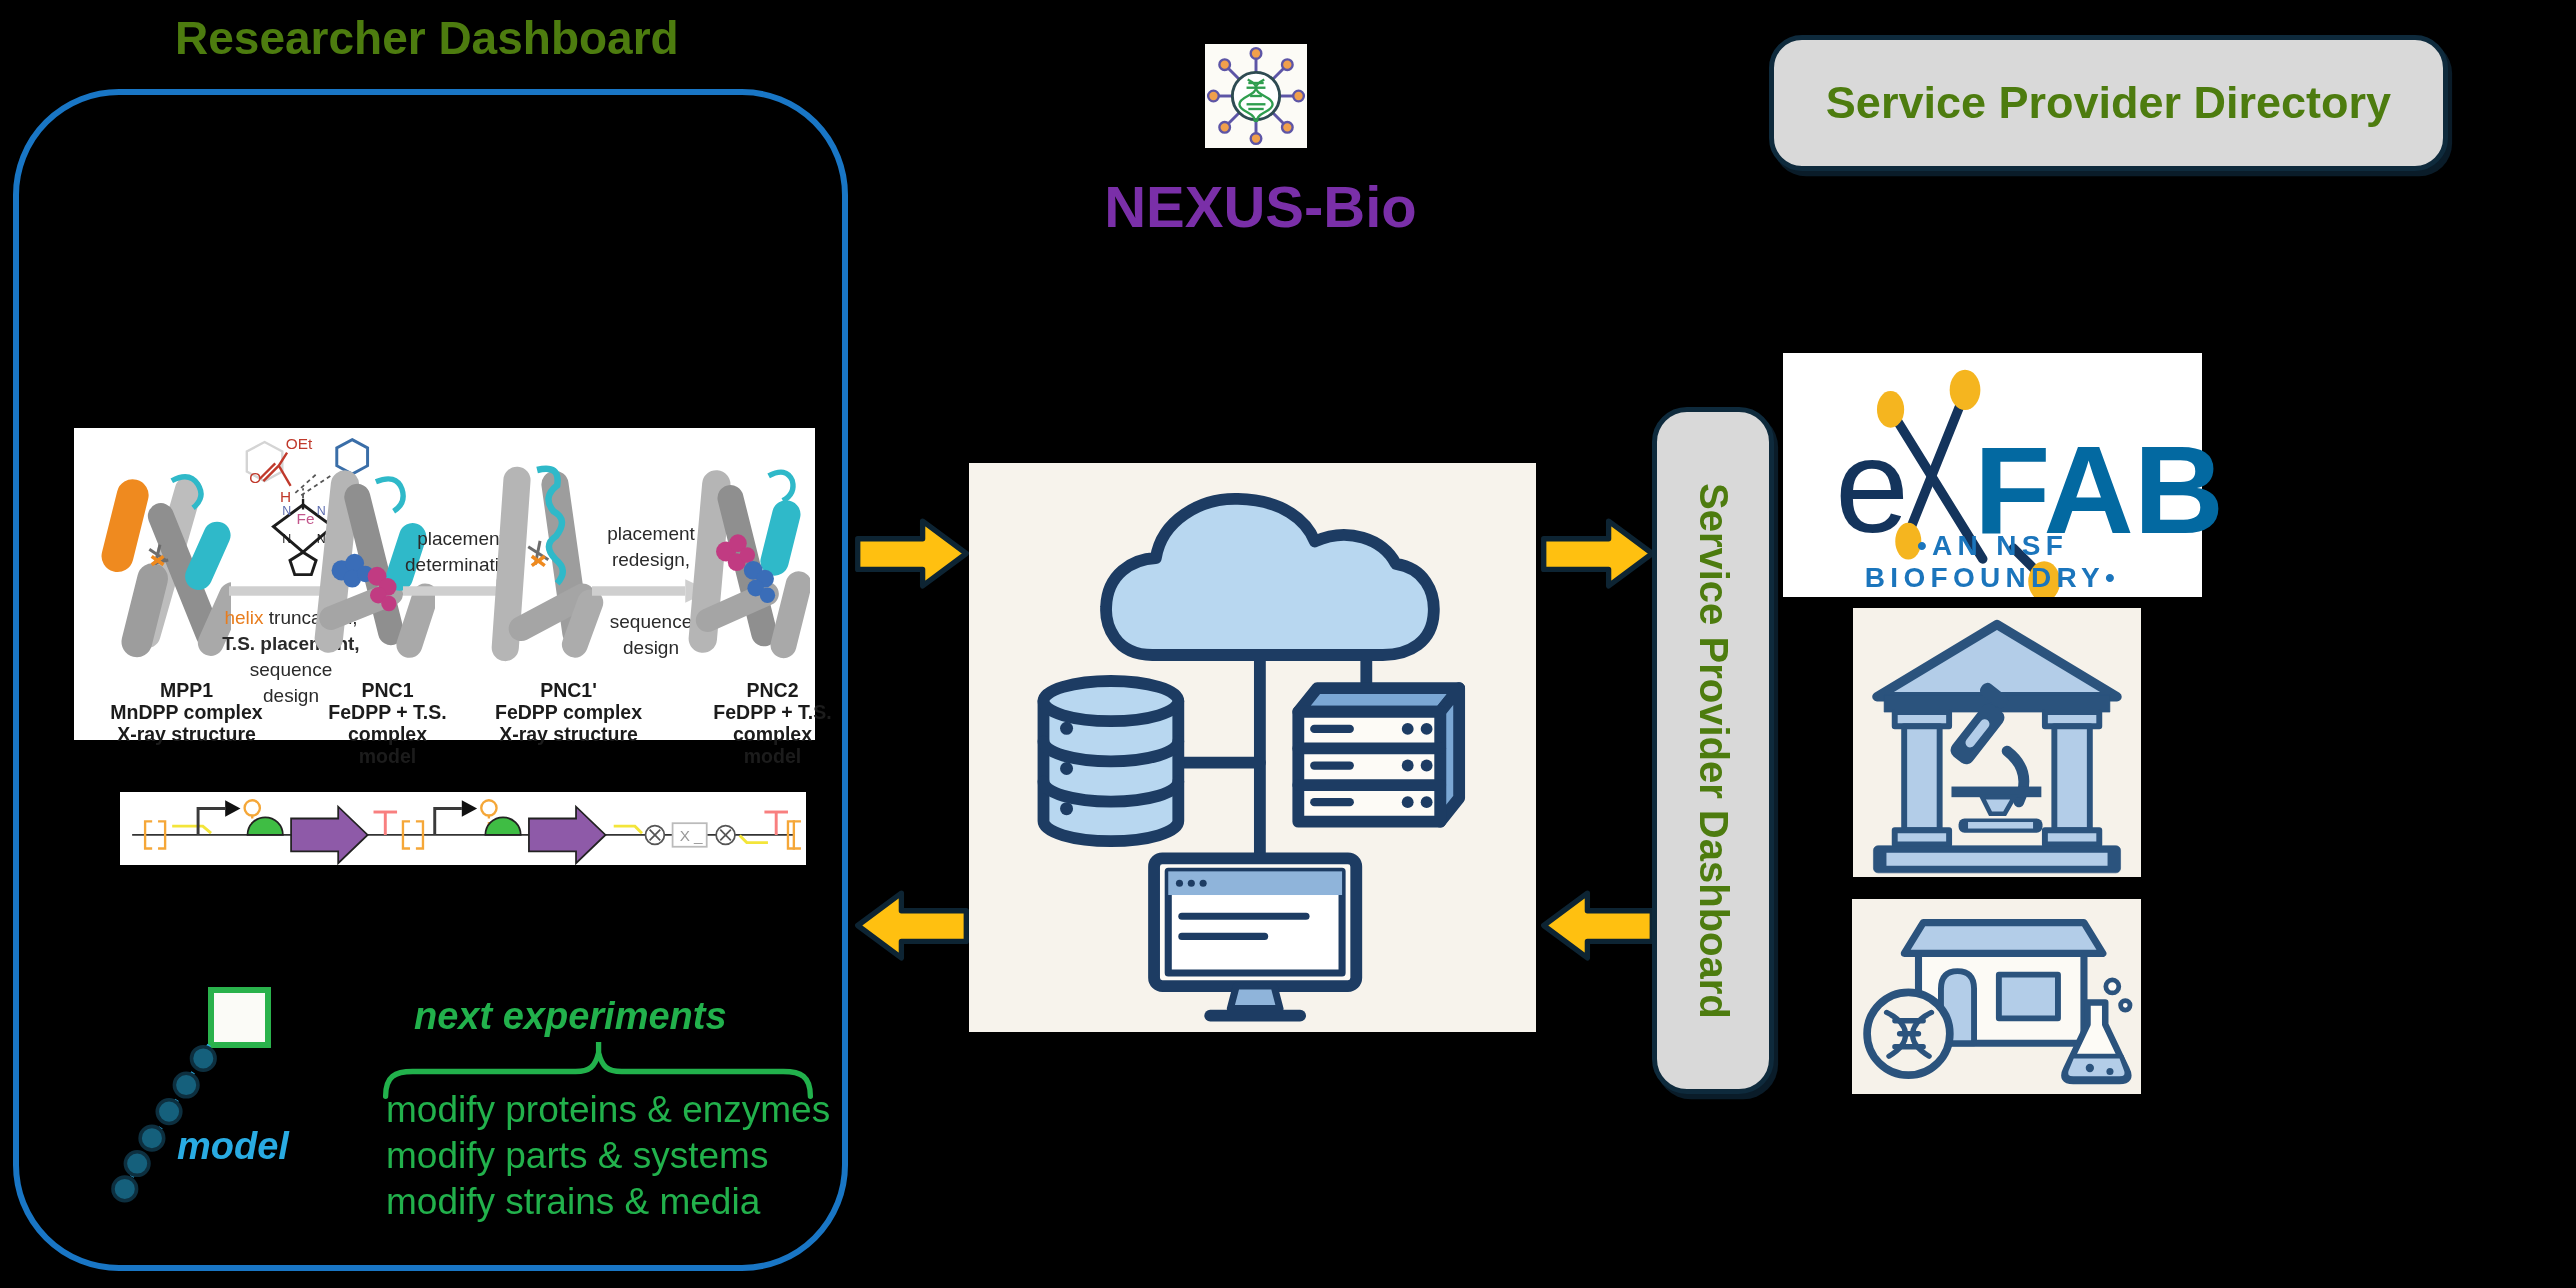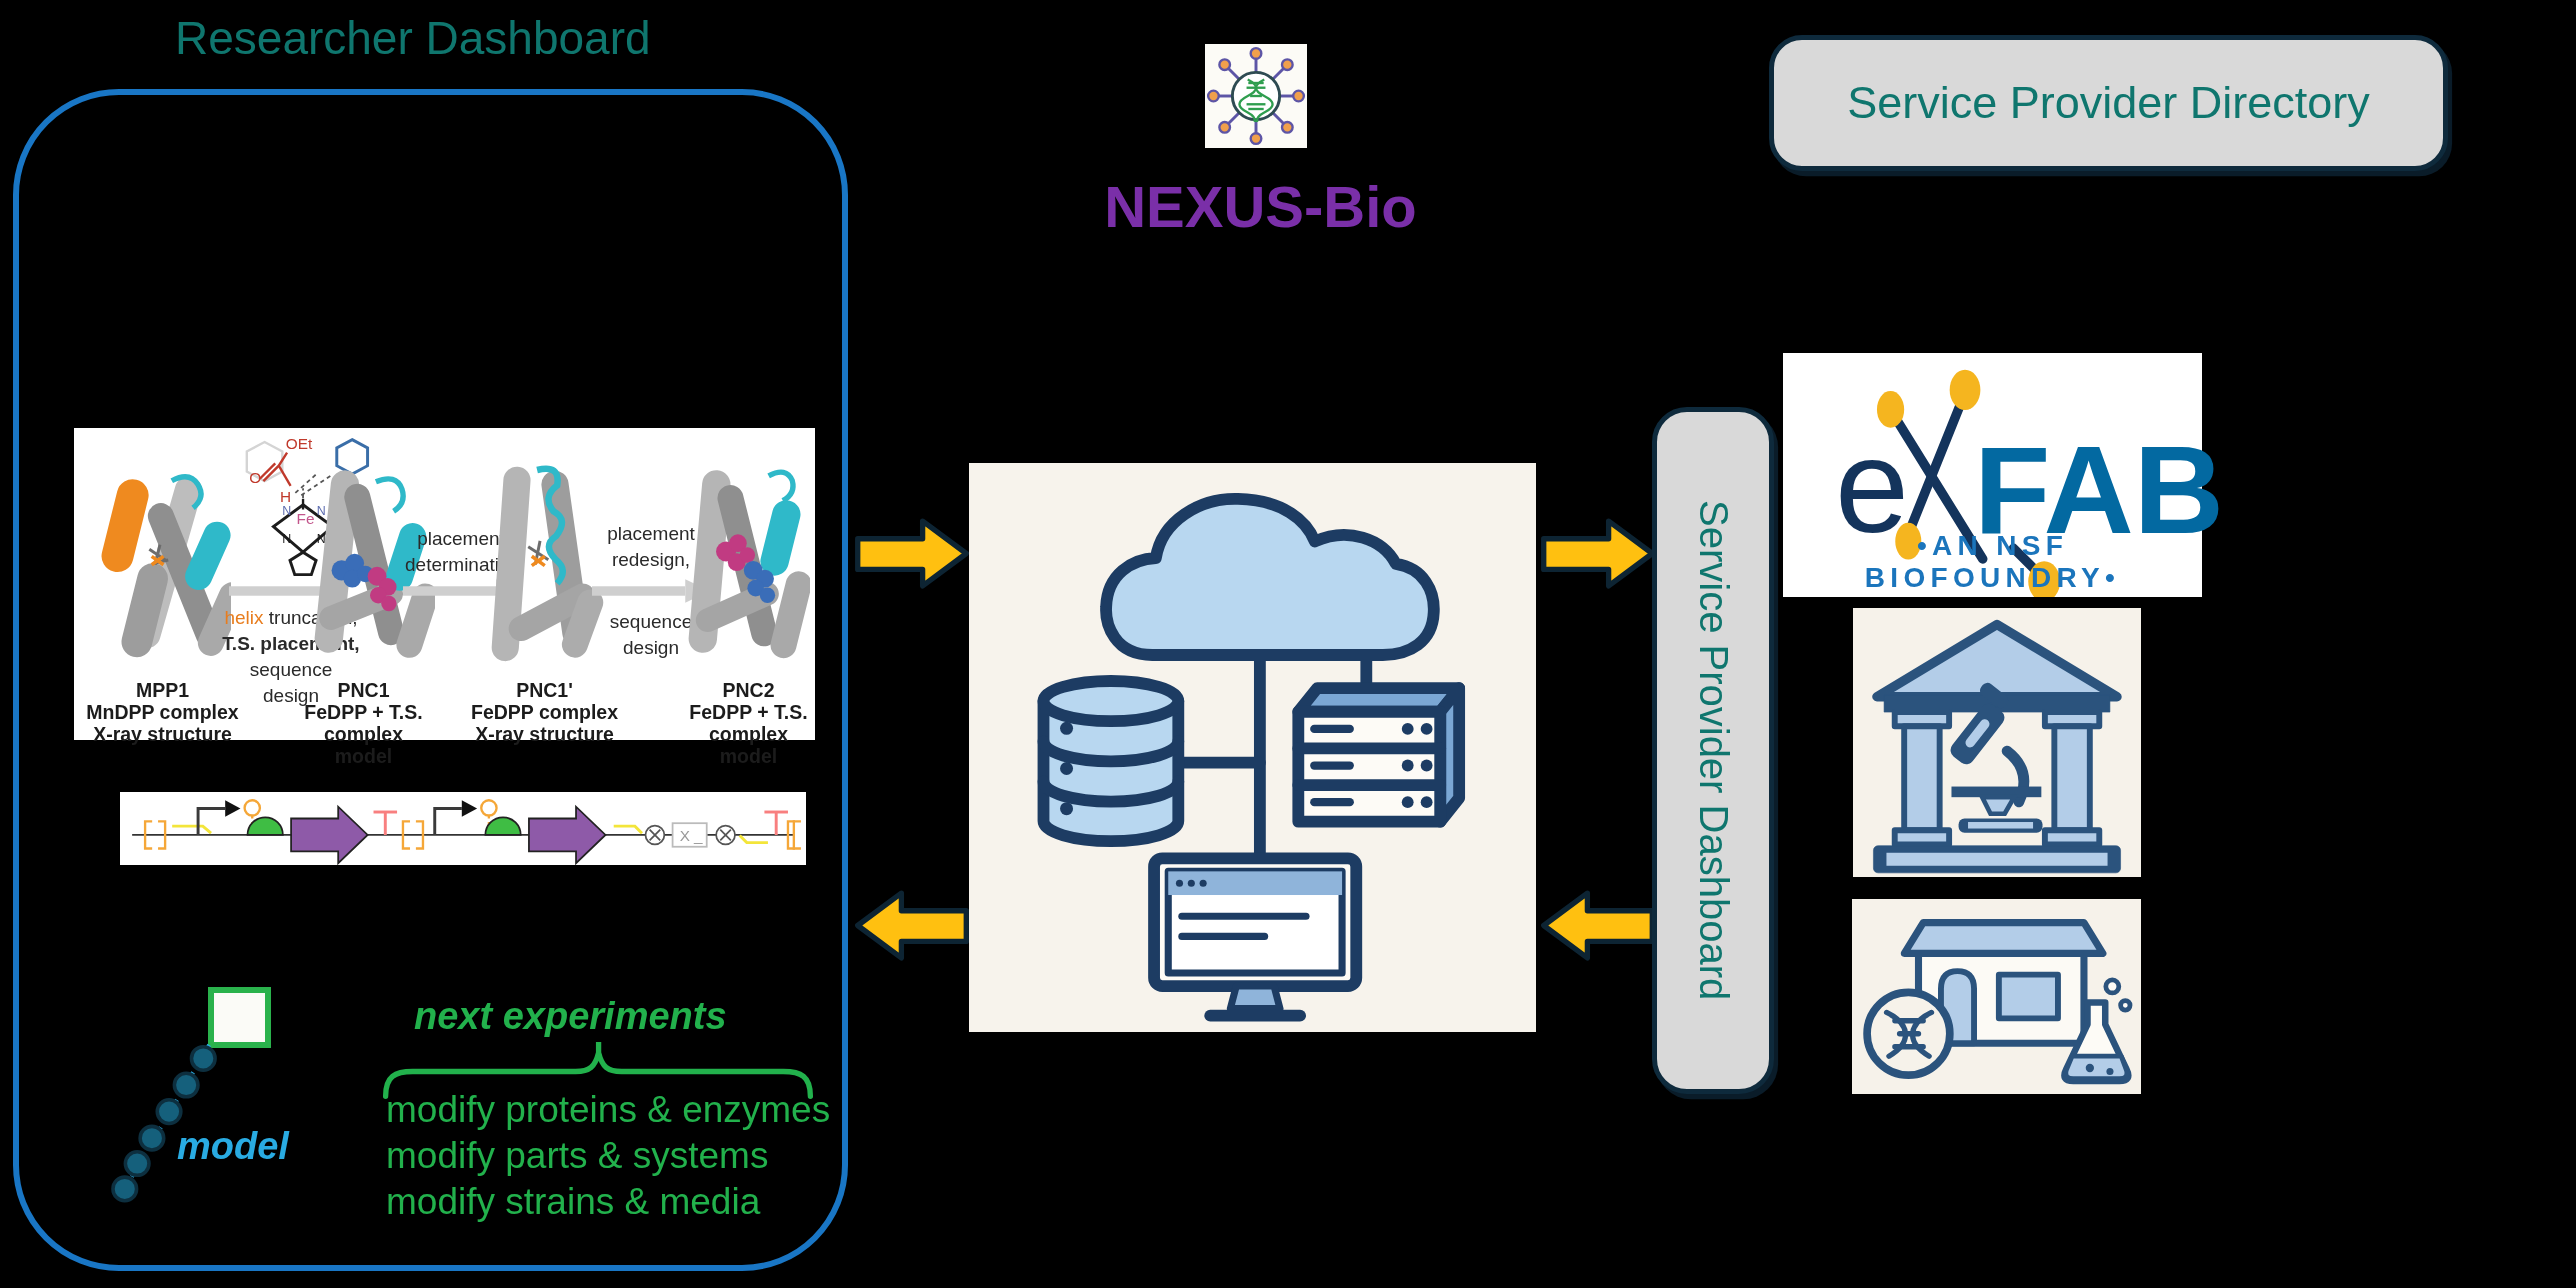--- a/index.html
+++ b/index.html
@@ -1,27 +1,27 @@
 <!DOCTYPE html>
 <html style="font-size:9.5px"><head>
 <meta charset="utf-8">
 <style>
   html,body{margin:0;padding:0;background:#000;}
   #canvas{position:relative;width:2576px;height:1288px;background:#000;
     font-family:"Liberation Sans",sans-serif;overflow:hidden;}
   .abs{position:absolute;}
-  .heading-blue{color:#0f766e;font-weight:normal;}
+  .heading-blue{color:#4d7c0f;font-weight:bold;}
   
   #rd-box{left:13px;top:89px;width:835px;height:1182px;border:6.5px solid #1976c5;
     border-radius:106px;box-sizing:border-box;}
   #rd-title{left:175px;top:10.6px;font-size:46px;}
   
   #protein-panel{left:74px;top:386px;width:741px;height:312px;background:#ffffff;margin-top:42px;}
   .struct-label{position:absolute;top:251px;width:177px;text-align:center;color:#1c1c1c;
-    font-weight:bold;font-size:19.5px;line-height:22px;}
+    font-weight:bold;font-size:19.5px;line-height:22px;padding-left:24px;}
   .trans-text{position:absolute;color:#2a2a2a;font-size:19px;line-height:26px;text-align:center;}
   .hl-orange{color:#e87d1e;}
   
   #circuit-panel{left:120px;top:792px;width:686px;height:73px;background:#ffffff;}
   
   #model-square{left:208px;top:987px;width:51px;height:49px;border:6px solid #2ab24c;background:#fbfbf7;}
   #model-label{left:177px;top:1125px;font-size:38px;font-style:italic;font-weight:bold;color:#29abe2;}
   #nextexp-title{left:414px;top:995px;width:355px;font-size:38px;
     font-style:italic;font-weight:bold;color:#22b14c;}
   #nextexp-list{left:386px;top:1087px;font-size:37px;line-height:46px;color:#22b14c;}

